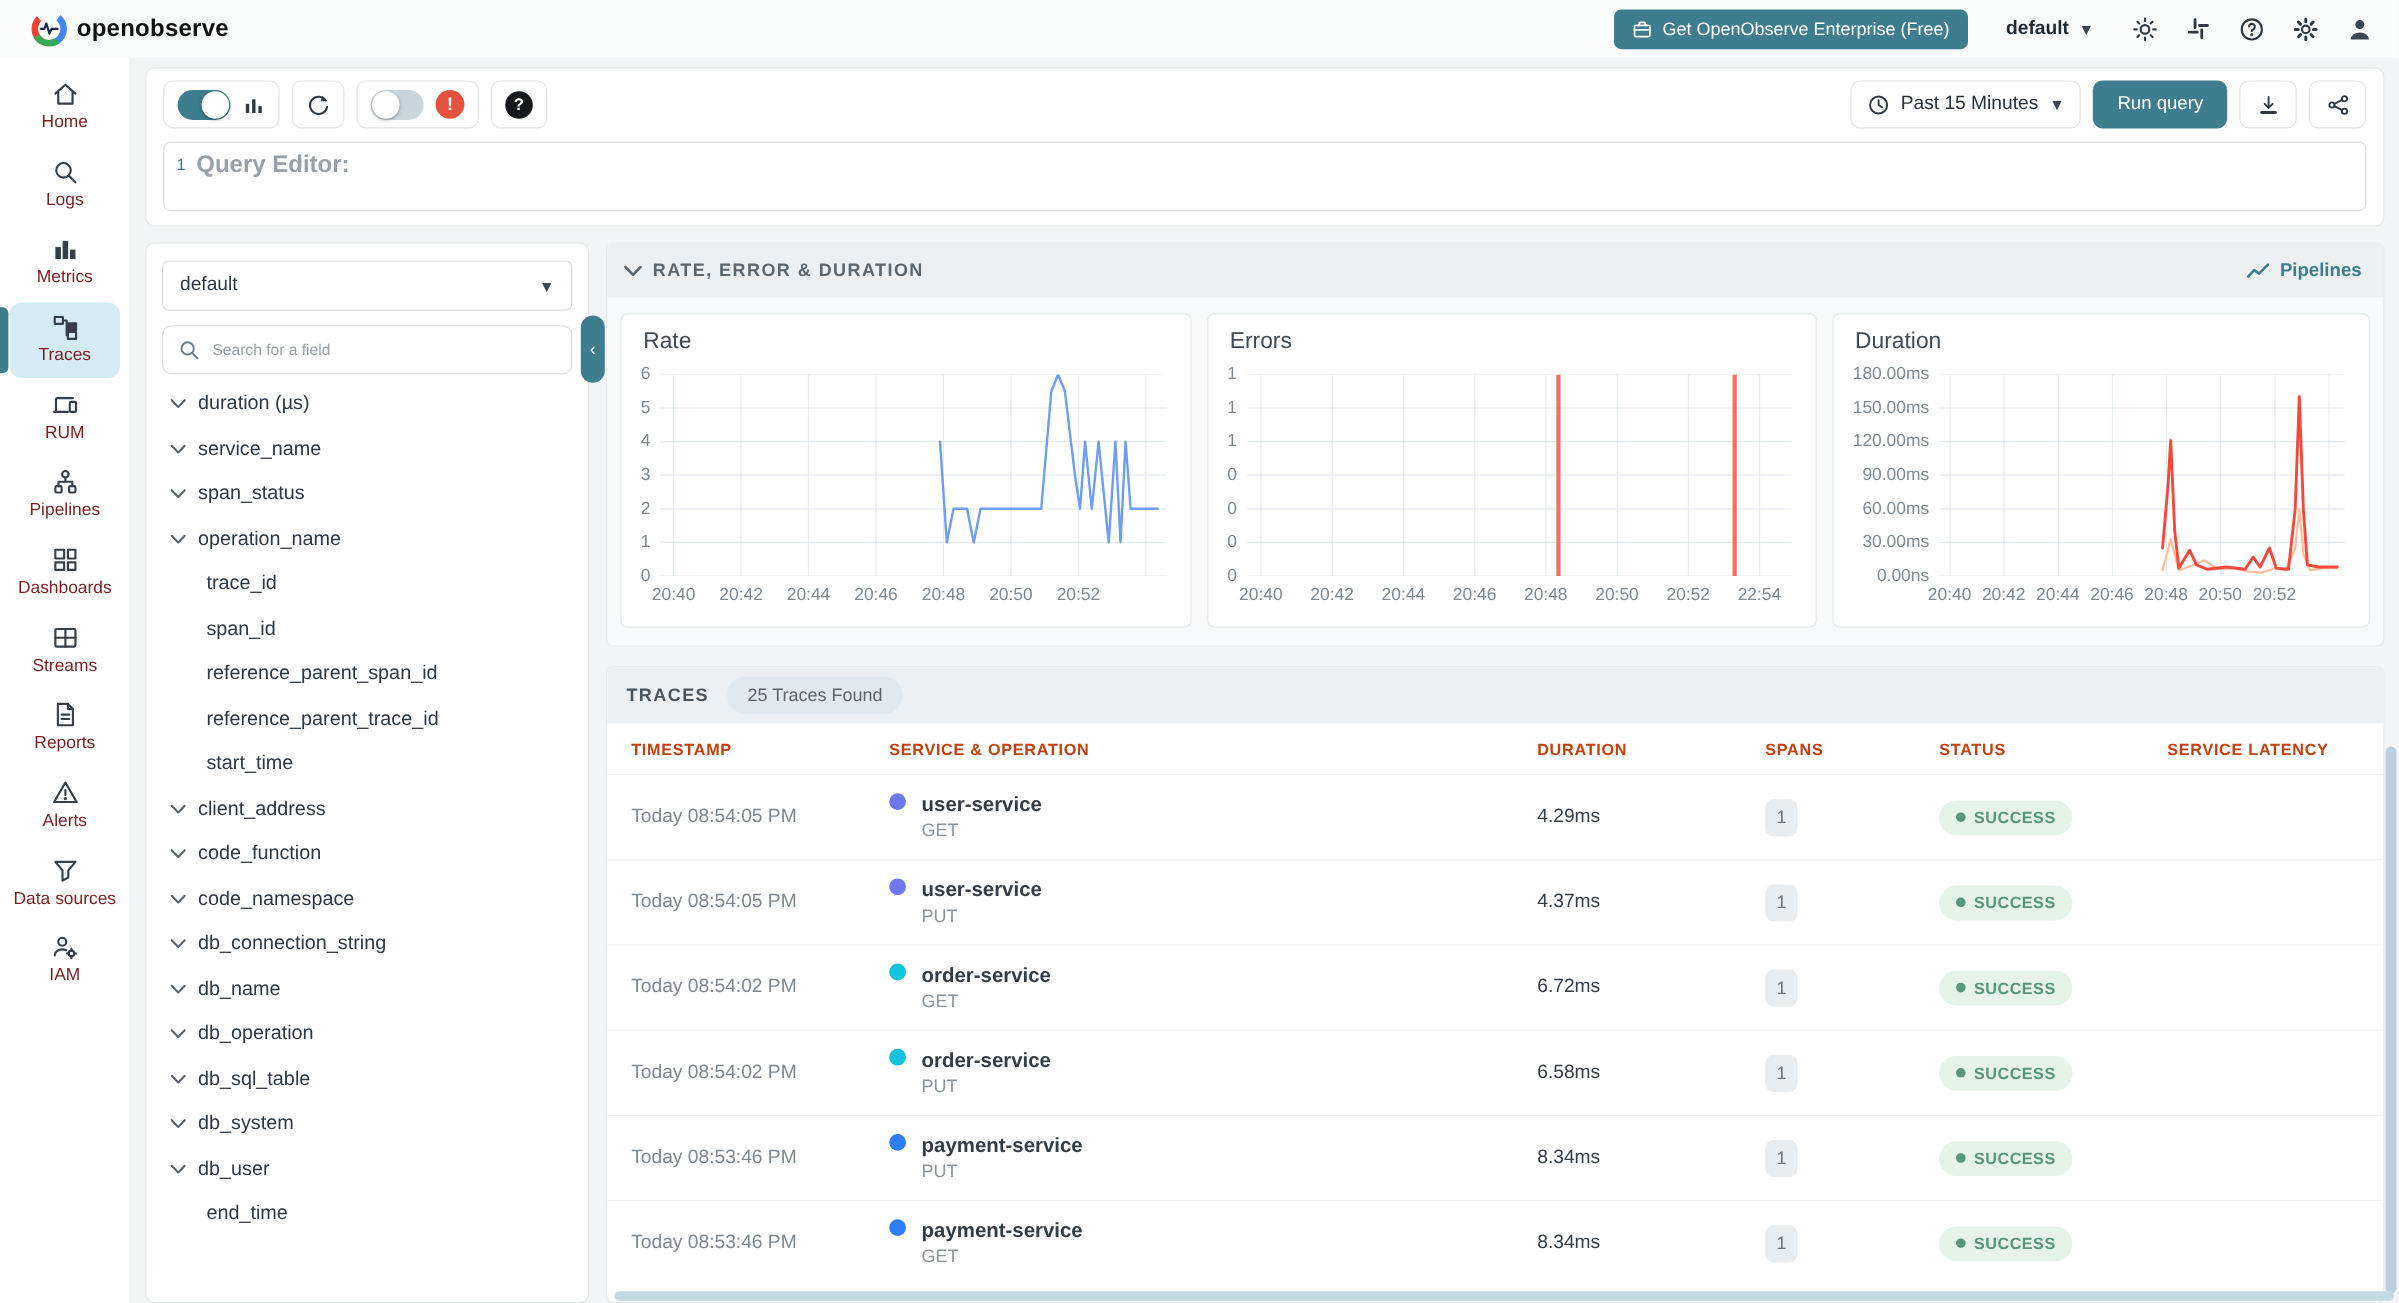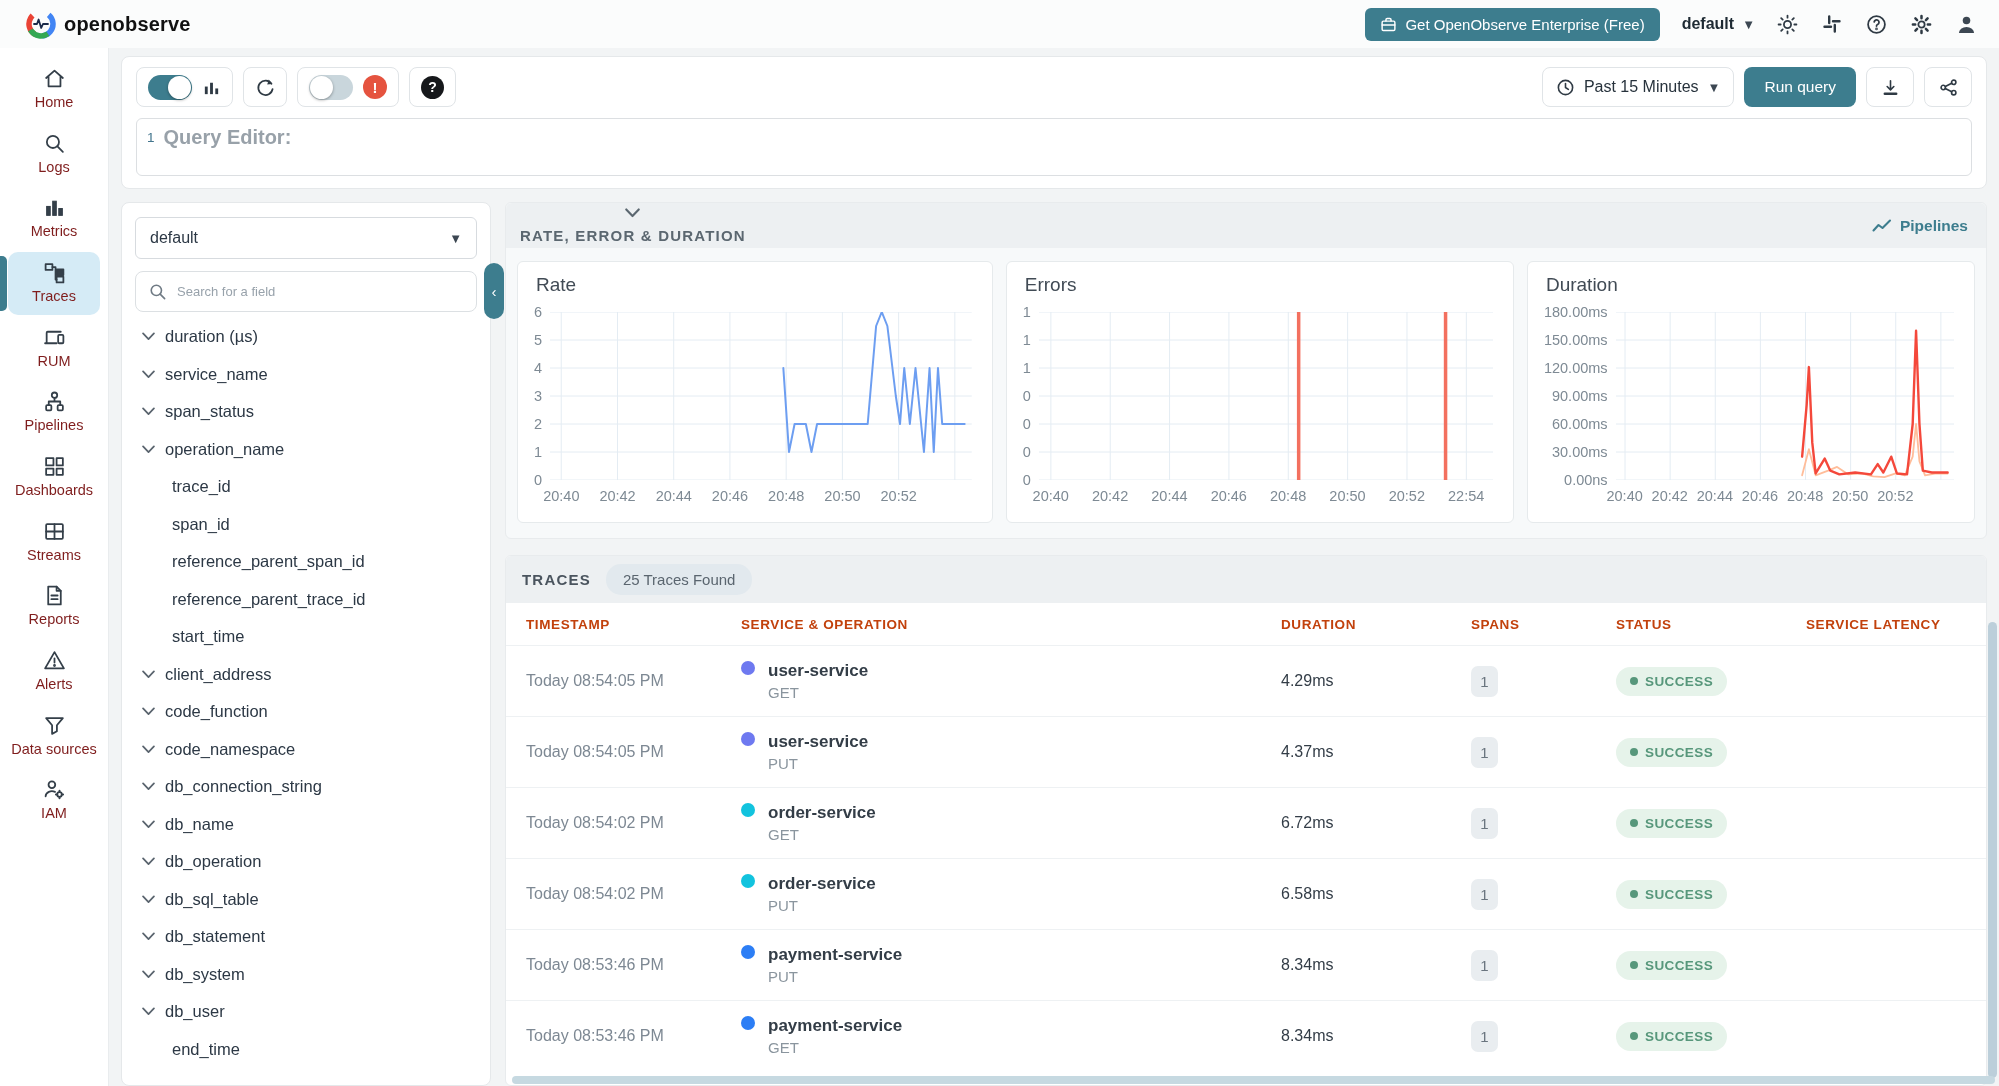--- a/index.html
+++ b/index.html
@@ -2,21 +2,21 @@
 <html><head>
 <meta charset="utf-8">
 <style>
   * { box-sizing: border-box; margin: 0; padding: 0; }
   html,body { width:1999px; height:1086px; overflow:hidden; font-family:"Liberation Sans", sans-serif; background:#f2f4f5; }
 
   
   .topbar { height:48px; background:#fbfcfc; display:flex; align-items:center; justify-content:space-between; padding:0 22px 0 26px; }
   .brand { display:flex; align-items:center; gap:8px; }
   .brand-name { font-size:20px; font-weight:bold; color:#111; letter-spacing:.2px; }
-  .topbar-right { display:flex; align-items:center; gap:22px; }
+  .topbar-right { display:flex; align-items:center; gap:32px; }
   .enterprise-btn { display:flex; align-items:center; gap:8px; background:#3d7d8e; color:#fff; border:none; border-radius:6px; padding:8px 15px; font-size:15px; font-family:inherit; cursor:pointer; }
   .org-select { display:flex; align-items:center; gap:8px; font-size:16px; color:#1e2a33; font-weight:bold; cursor:pointer; }
   .caret { font-size:13px; color:#3c4752; }
   .top-icons { display:flex; align-items:center; gap:24px; }
   .icon-btn { background:none; border:none; cursor:pointer; display:flex; align-items:center; }
 
   svg.ic { stroke:#2f3a44; fill:none; stroke-width:1.7; stroke-linecap:round; stroke-linejoin:round; }
 
   
   .layout { display:flex; height:1038px; }
@@ -61,21 +61,21 @@
   .field-row.indent { padding-left:37px; }
   .field-label { font-size:16.5px; color:#2c3845; }
 
   .collapse-btn { position:absolute; left:363px; top:61px; width:20px; height:56px; background:#3d7d8e; border-radius:10px; color:#fff; display:flex; align-items:center; justify-content:center; font-size:15px; z-index:3; cursor:pointer; }
 
   .results { flex:1; min-width:0; display:flex; flex-direction:column; gap:16px; }
 
   
   .charts-card { background:#f7f9fa; border:1px solid #e8ebed; border-radius:6px; }
   .strip { background:#edf0f2; height:45px; display:flex; align-items:center; justify-content:space-between; padding:0 18px 0 14px; border-radius:6px 6px 0 0; }
-  .strip-left { display:flex; align-items:center; gap:9px;flex-direction:column; }
+  .strip-left { display:flex; align-items:center; gap:9px; }
   .strip-title { font-size:15px; font-weight:bold; color:#5b6770; letter-spacing:1.2px; }
   .insights { display:flex; align-items:center; gap:8px; color:#3d7d8e; font-size:15.5px; font-weight:bold; cursor:pointer; }
   .charts-row { display:flex; gap:13px; padding:13px 11px 15px 11px; }
   .chart-card { background:#fff; border:1px solid #e6eaec; border-radius:6px; height:262px; padding:10px 6px 0 6px; }
   .chart-card[data-chart-index="0"] { flex:1.0; }
   .chart-card[data-chart-index="1"] { flex:1.07; }
   .chart-card[data-chart-index="2"] { flex:0.94; }
   .chart-title { font-size:19px; color:#414b55; padding:2px 0 8px 12px; }
   .chart-body { display:flex; padding:8px 14px 0 10px; }
   .yaxis { display:flex; flex-direction:column; justify-content:space-between; align-items:flex-end; height:184px; margin:-8px 8px 0 0; font-size:14.5px; color:#7e8a94; }
@@ -449,26 +449,20 @@
           <span class="field-label">db_operation</span>
         </div>
 
         <div class="field-row">
           <svg class="chev" width="13" height="9" viewBox="0 0 12 8">
                 <path d="M1 1.2 L6 6.4 L11 1.2" fill="none" stroke="#5a646e" stroke-width="1.6" stroke-linecap="round" stroke-linejoin="round"></path>
               </svg>
           <span class="field-label">db_sql_table</span>
         </div>
 
-        <div class="field-row">
-          <svg class="chev" width="13" height="9" viewBox="0 0 12 8">
-                <path d="M1 1.2 L6 6.4 L11 1.2" fill="none" stroke="#5a646e" stroke-width="1.6" stroke-linecap="round" stroke-linejoin="round"></path>
-              </svg>
-          <span class="field-label">db_statement</span>
-        </div>
 
         <div class="field-row">
           <svg class="chev" width="13" height="9" viewBox="0 0 12 8">
                 <path d="M1 1.2 L6 6.4 L11 1.2" fill="none" stroke="#5a646e" stroke-width="1.6" stroke-linecap="round" stroke-linejoin="round"></path>
               </svg>
           <span class="field-label">db_system</span>
         </div>
 
         <div class="field-row">
           <svg class="chev" width="13" height="9" viewBox="0 0 12 8">

